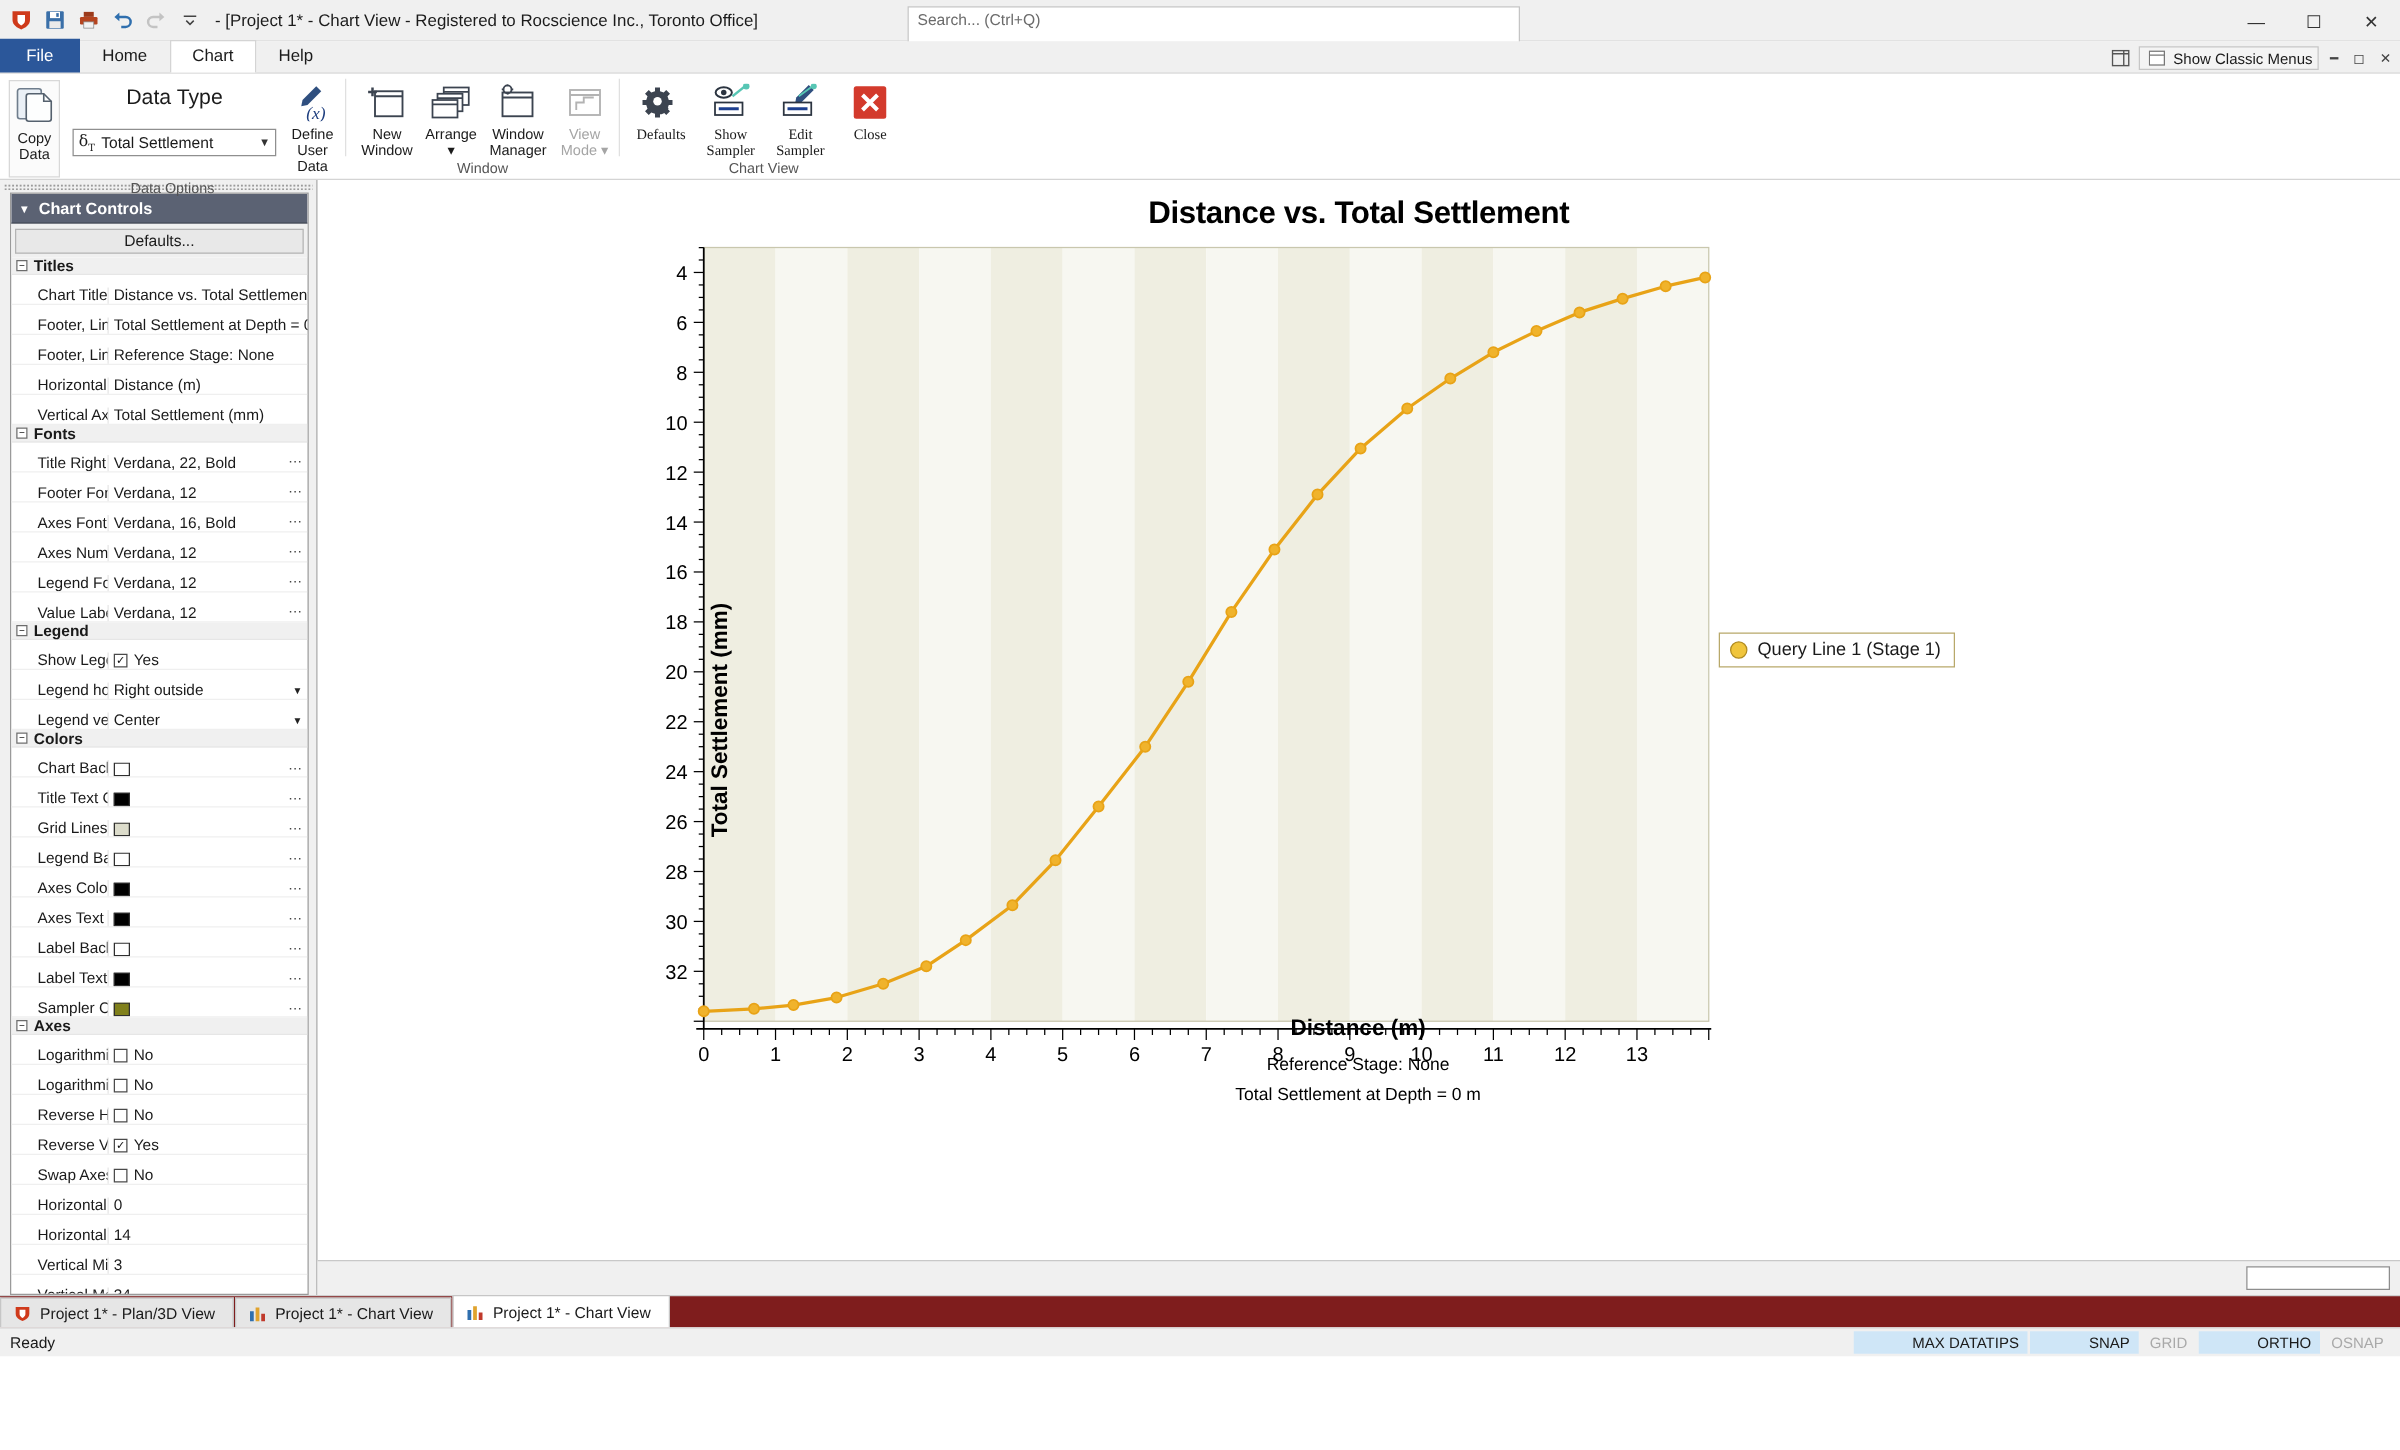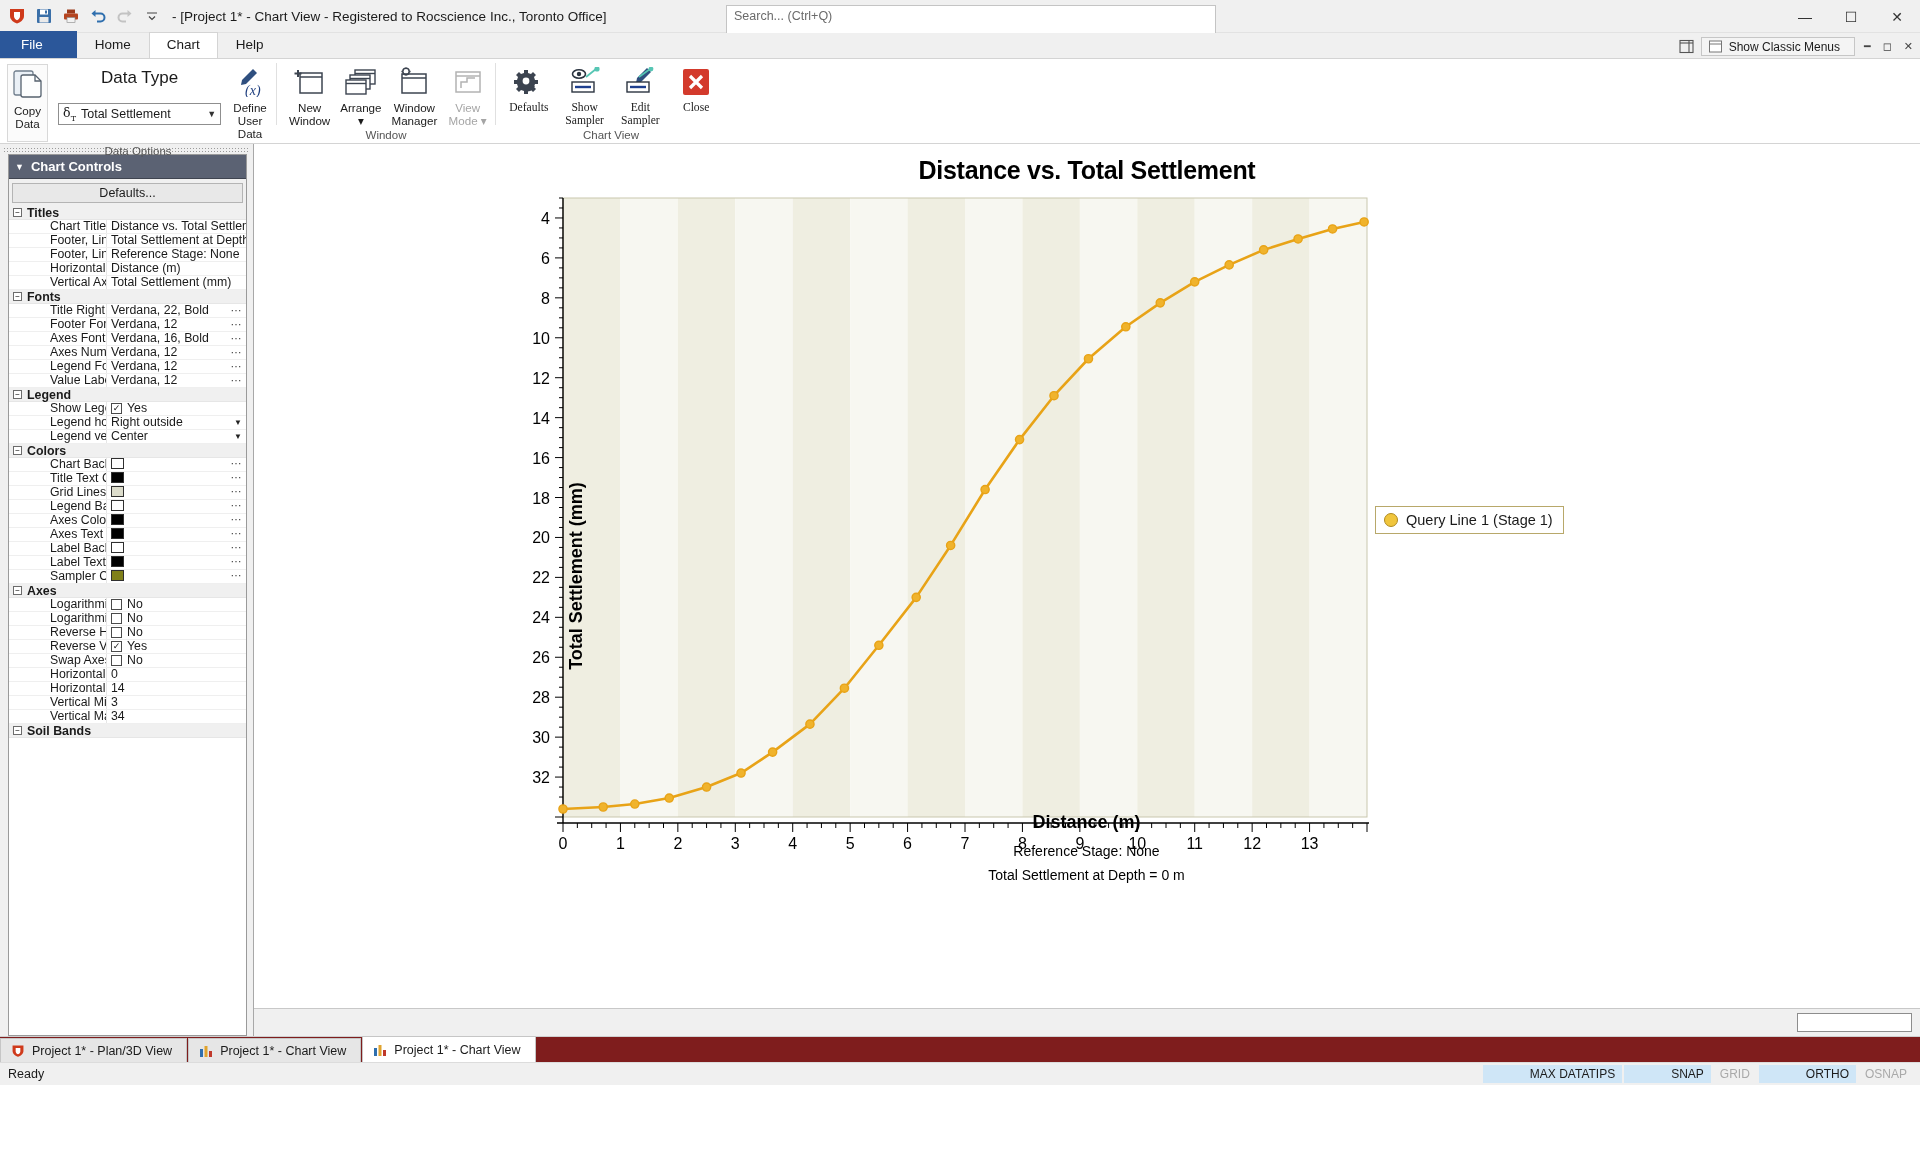--- a/index.html
+++ b/index.html
@@ -30,26 +30,26 @@
 
   
   .ribbon-tabs {
     height:26px; background:#f0f0f0; display:flex; align-items:flex-end;
     position:relative; border-bottom:1px solid #d4d4d4;
   }
   .rtab {
     padding:4px 17px 5px 17px; font-size:13.5px; color:#1b1b1b;
     border:1px solid transparent; border-bottom:none; line-height:16px;
   }
-  .rtab.file { background:#2b579a; color:#fff; padding:5px 33px 5px 20px; }
+  .rtab.file { background:#2b579a; color:#fff; padding:5px 20px 5px 20px; }
   .rtab.active { background:#ffffff; border-color:#d4d4d4; position:relative; z-index:3; }
   .tabs-right { position:absolute; right:4px; bottom:2px; display:flex; align-items:center; gap:6px; }
   .classic-btn {
     display:flex; align-items:center; gap:5px; font-size:12px; color:#1b1b1b;
-    border:1px solid #c6c6c6; background:#f4f4f4; padding:2px 14px 2px 5px; height:19px;
+    border:1px solid #c6c6c6; background:#f4f4f4; padding:2px 4px 2px 5px; height:19px;
   }
   .mini-ico { width:17px; height:17px; display:flex; align-items:center; justify-content:center; }
   .tiny-wc { font-size:11px; color:#444; padding:0 3px; }
 
   
   .ribbon {
     height:85px; background:#ffffff; border-bottom:1px solid #d4d4d4;
     display:flex; position:relative;
   }
   .rgroup { display:flex; flex-direction:column; position:relative; height:85px; }
@@ -105,21 +105,21 @@
   }
   .grid { flex:1; overflow:hidden; font-size:12.3px; }
   .g-cat {
     display:flex; align-items:center; gap:5px; height:14px; background:#f0f0f0;
     font-weight:bold; padding-left:4px; border-bottom:1px solid #e6e6e6; font-size:12.4px;
   }
   .g-cat .pm {
     width:9px; height:9px; border:1px solid #6c6c6c; background:#fff;
     font-size:8px; line-height:7px; text-align:center; color:#000; font-weight:normal;
   }
-  .g-row { display:flex; height:14px; border-bottom:1px solid #efefef; align-items:flex-start;padding-left:20px; }
+  .g-row { display:flex; height:24px; border-bottom:1px solid #efefef; align-items:flex-end; }
   .g-row:nth-child(even) { }
   .g-key { width:78px; padding-left:21px; white-space:nowrap; overflow:hidden;
            border-right:1px solid #e6e6e6; line-height:13px; }
   .g-val { flex:1; padding-left:4px; display:flex; align-items:center; gap:5px;
            white-space:nowrap; overflow:hidden; line-height:13px; position:relative; }
   .g-val .ellip { position:absolute; right:4px; font-size:11px; color:#444; letter-spacing:0.5px; }
   .g-val .cdrop { position:absolute; right:4px; font-size:8px; color:#222; }
   .swatch { width:13px; height:11px; border:1px solid #2f2f2f; display:inline-block; }
   .cbx { width:11px; height:11px; border:1px solid #4a4a4a; background:#fff; display:inline-flex;
          align-items:center; justify-content:center; font-size:9px; line-height:9px; color:#111; }

